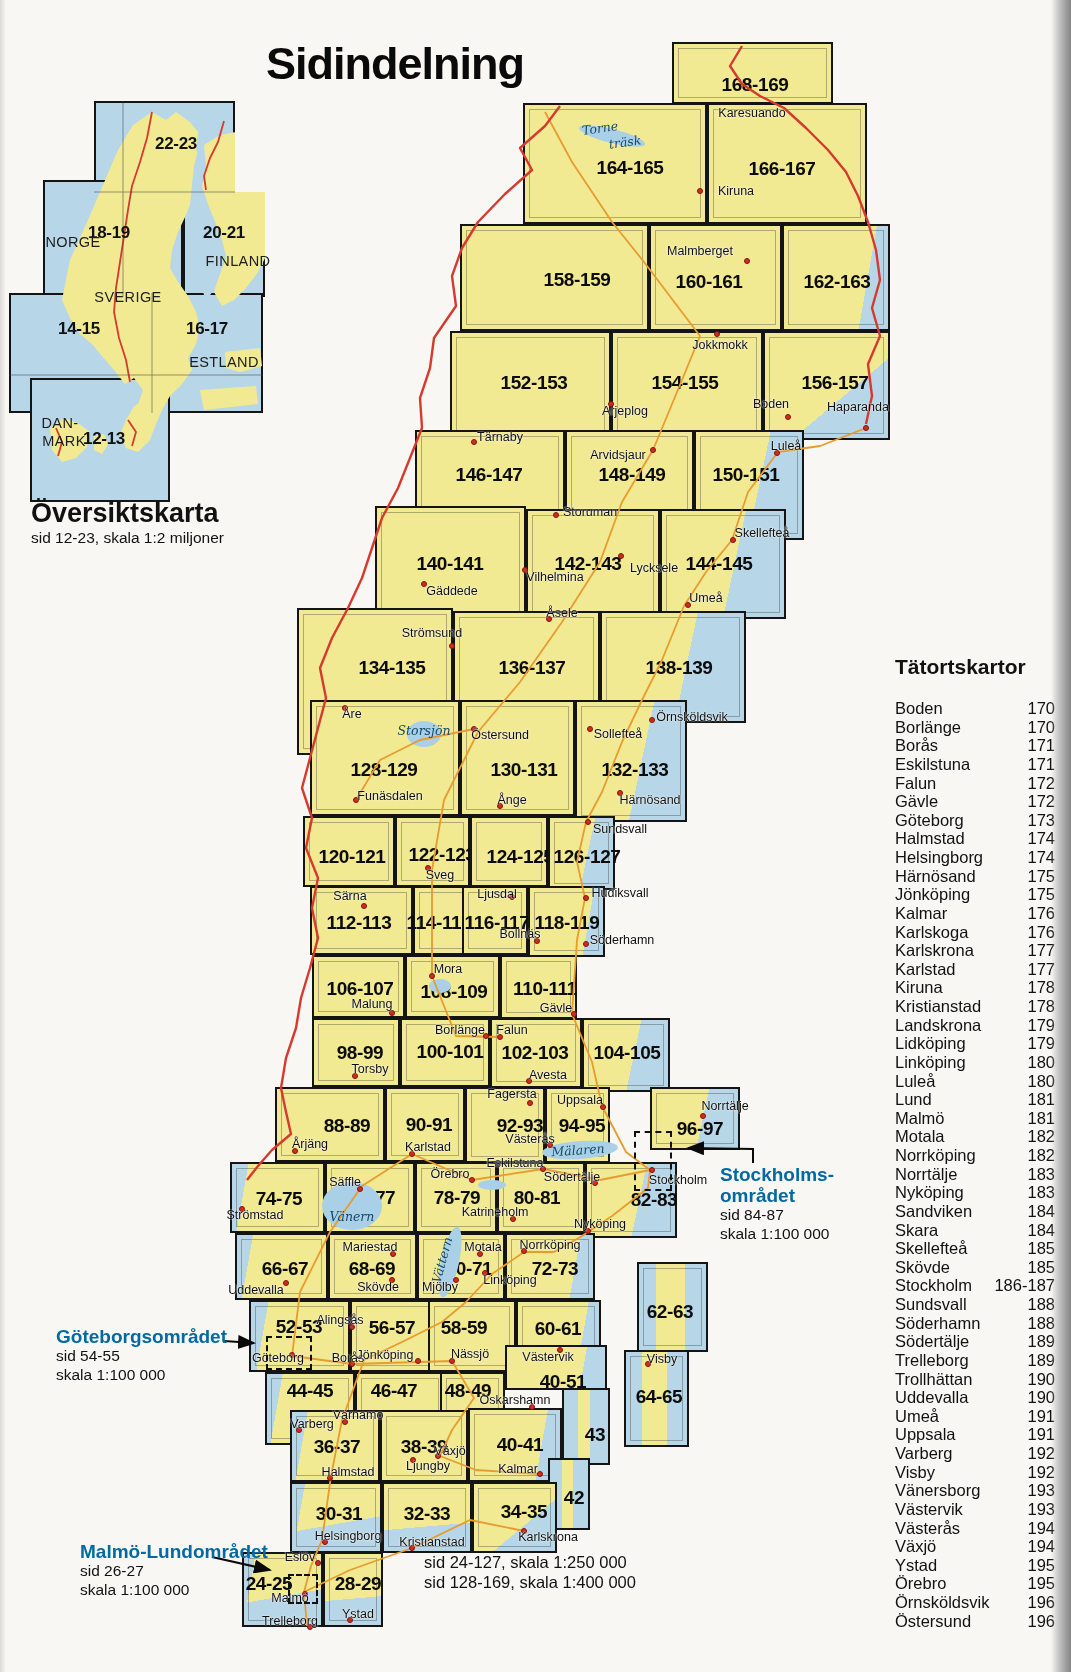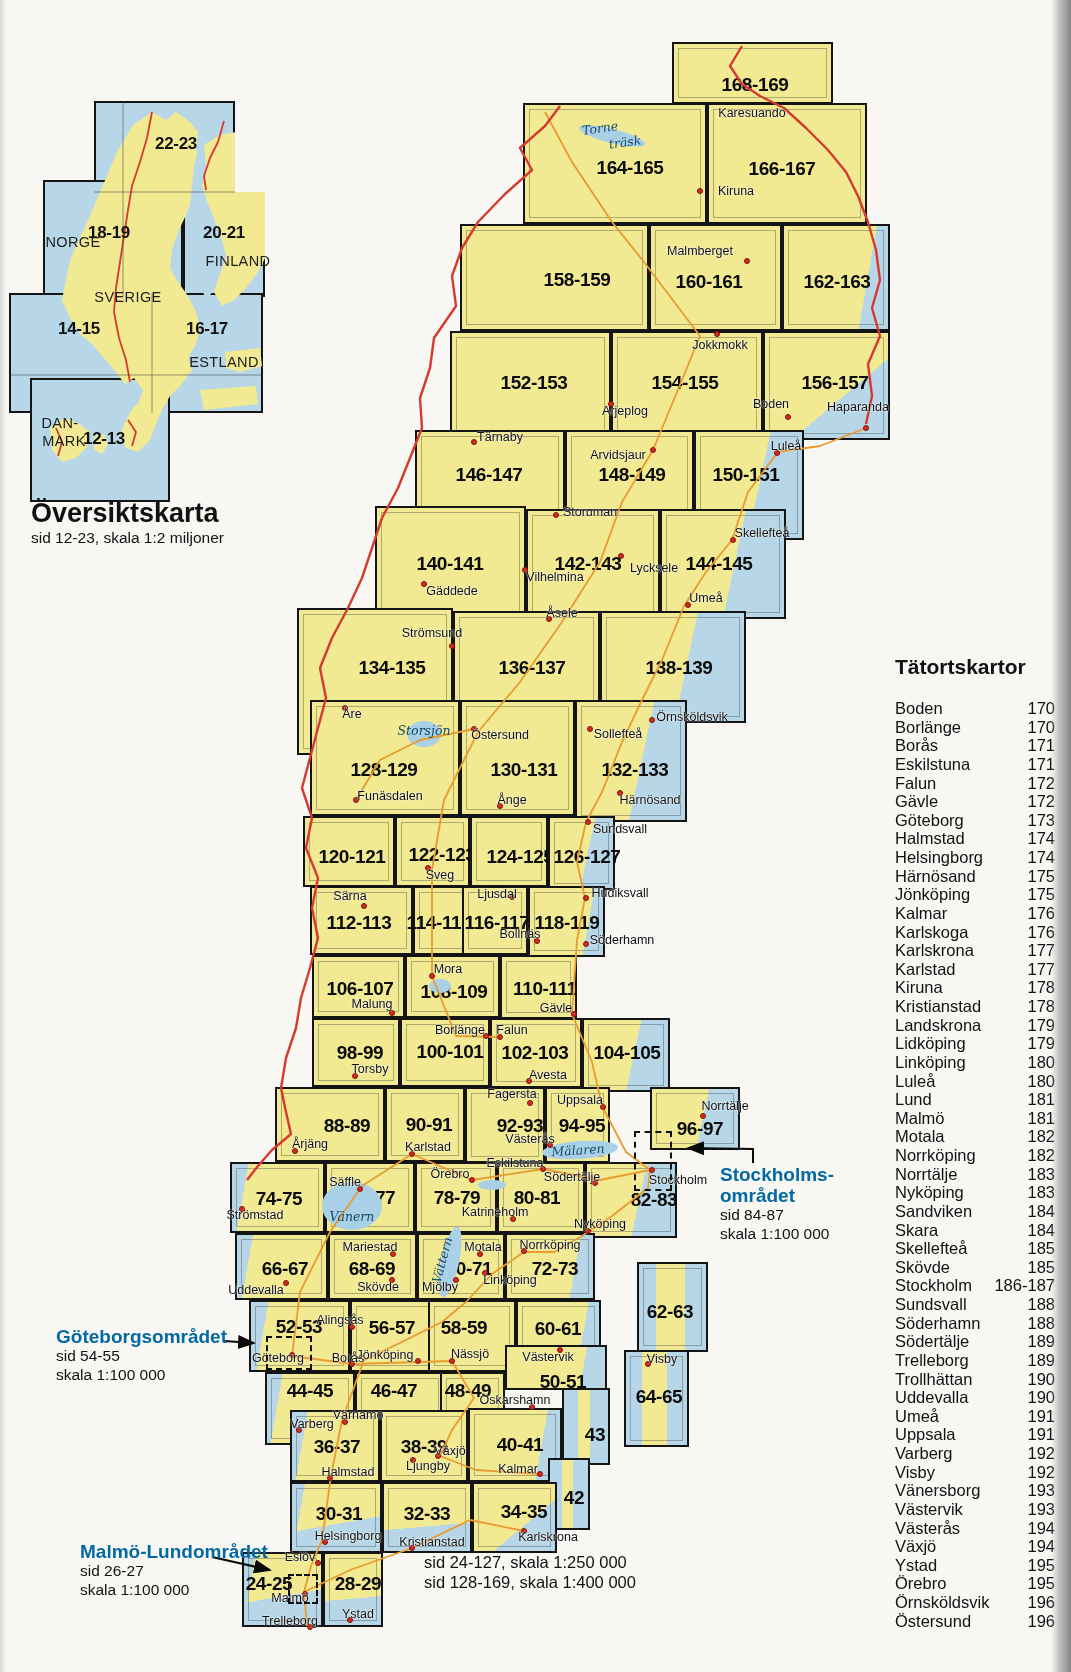--- a/index.html
+++ b/index.html
@@ -56,20 +56,21 @@
   #edge-r{position:absolute;right:0;top:0;width:20px;height:100%;z-index:60;
         background:linear-gradient(90deg,rgba(120,120,120,0) 0%,#bdbdbd 45%,#858585 100%);}
   #edge-l{position:absolute;left:0;top:0;width:6px;height:100%;z-index:60;
         background:linear-gradient(90deg,#d9d9d6 0%,rgba(217,217,214,0) 100%);}
 </style>
 </head>
 <body>
 
 <div id="page">
 
+  <h1 id="page-title">Sidindelning</h1>
 
   <div id="overview">
       <div class="ovbox" style="left: 94px; top: 101px; width: 141px; height: 117px;"></div>
       <div class="ovnum" style="left: 176px; top: 144px;">22-23</div>
       <div class="ovbox" style="left: 43px; top: 180px; width: 140px; height: 117px;"></div>
       <div class="ovnum" style="left: 109px; top: 233px;">18-19</div>
       <div class="ovbox" style="left: 183px; top: 192px; width: 82px; height: 105px;"></div>
       <div class="ovnum" style="left: 224px; top: 233px;">20-21</div>
       <div class="ovbox" style="left: 9px; top: 293px; width: 143px; height: 120px;"></div>
       <div class="ovnum" style="left: 79px; top: 329px;">14-15</div>
@@ -289,21 +290,21 @@
       <div class="cell bg-w inl" style="left: 265px; top: 1372px; width: 90px; height: 73px;">
         <div class="cellnum" style="left: 43px; top: 17px;">44-45</div>
       </div>
       <div class="cell bg-none inl" style="left: 355px; top: 1372px; width: 90px; height: 73px;">
         <div class="cellnum" style="left: 37px; top: 17px;">46-47</div>
       </div>
       <div class="cell bg-none inl" style="left: 440px; top: 1372px; width: 65px; height: 73px;">
         <div class="cellnum" style="left: 26px; top: 17px;">48-49</div>
       </div>
       <div class="cell bg-e" style="left: 505px; top: 1345px; width: 102px; height: 45px;">
-        <div class="cellnum" style="left: 56px; top: 35px;">50-51</div>
+        <div class="cellnum" style="left: 56px; top: 35px;">40-51</div>
       </div>
       <div class="cell bg-island inl" style="left: 637px; top: 1262px; width: 71px; height: 90px;">
         <div class="cellnum" style="left: 31px; top: 48px;">62-63</div>
       </div>
       <div class="cell bg-island inl" style="left: 624px; top: 1350px; width: 65px; height: 97px;">
         <div class="cellnum" style="left: 33px; top: 45px;">64-65</div>
       </div>
       <div class="cell bg-strip" style="left: 562px; top: 1388px; width: 48px; height: 77px;">
         <div class="cellnum" style="left: 31px; top: 45px;">43</div>
       </div>

